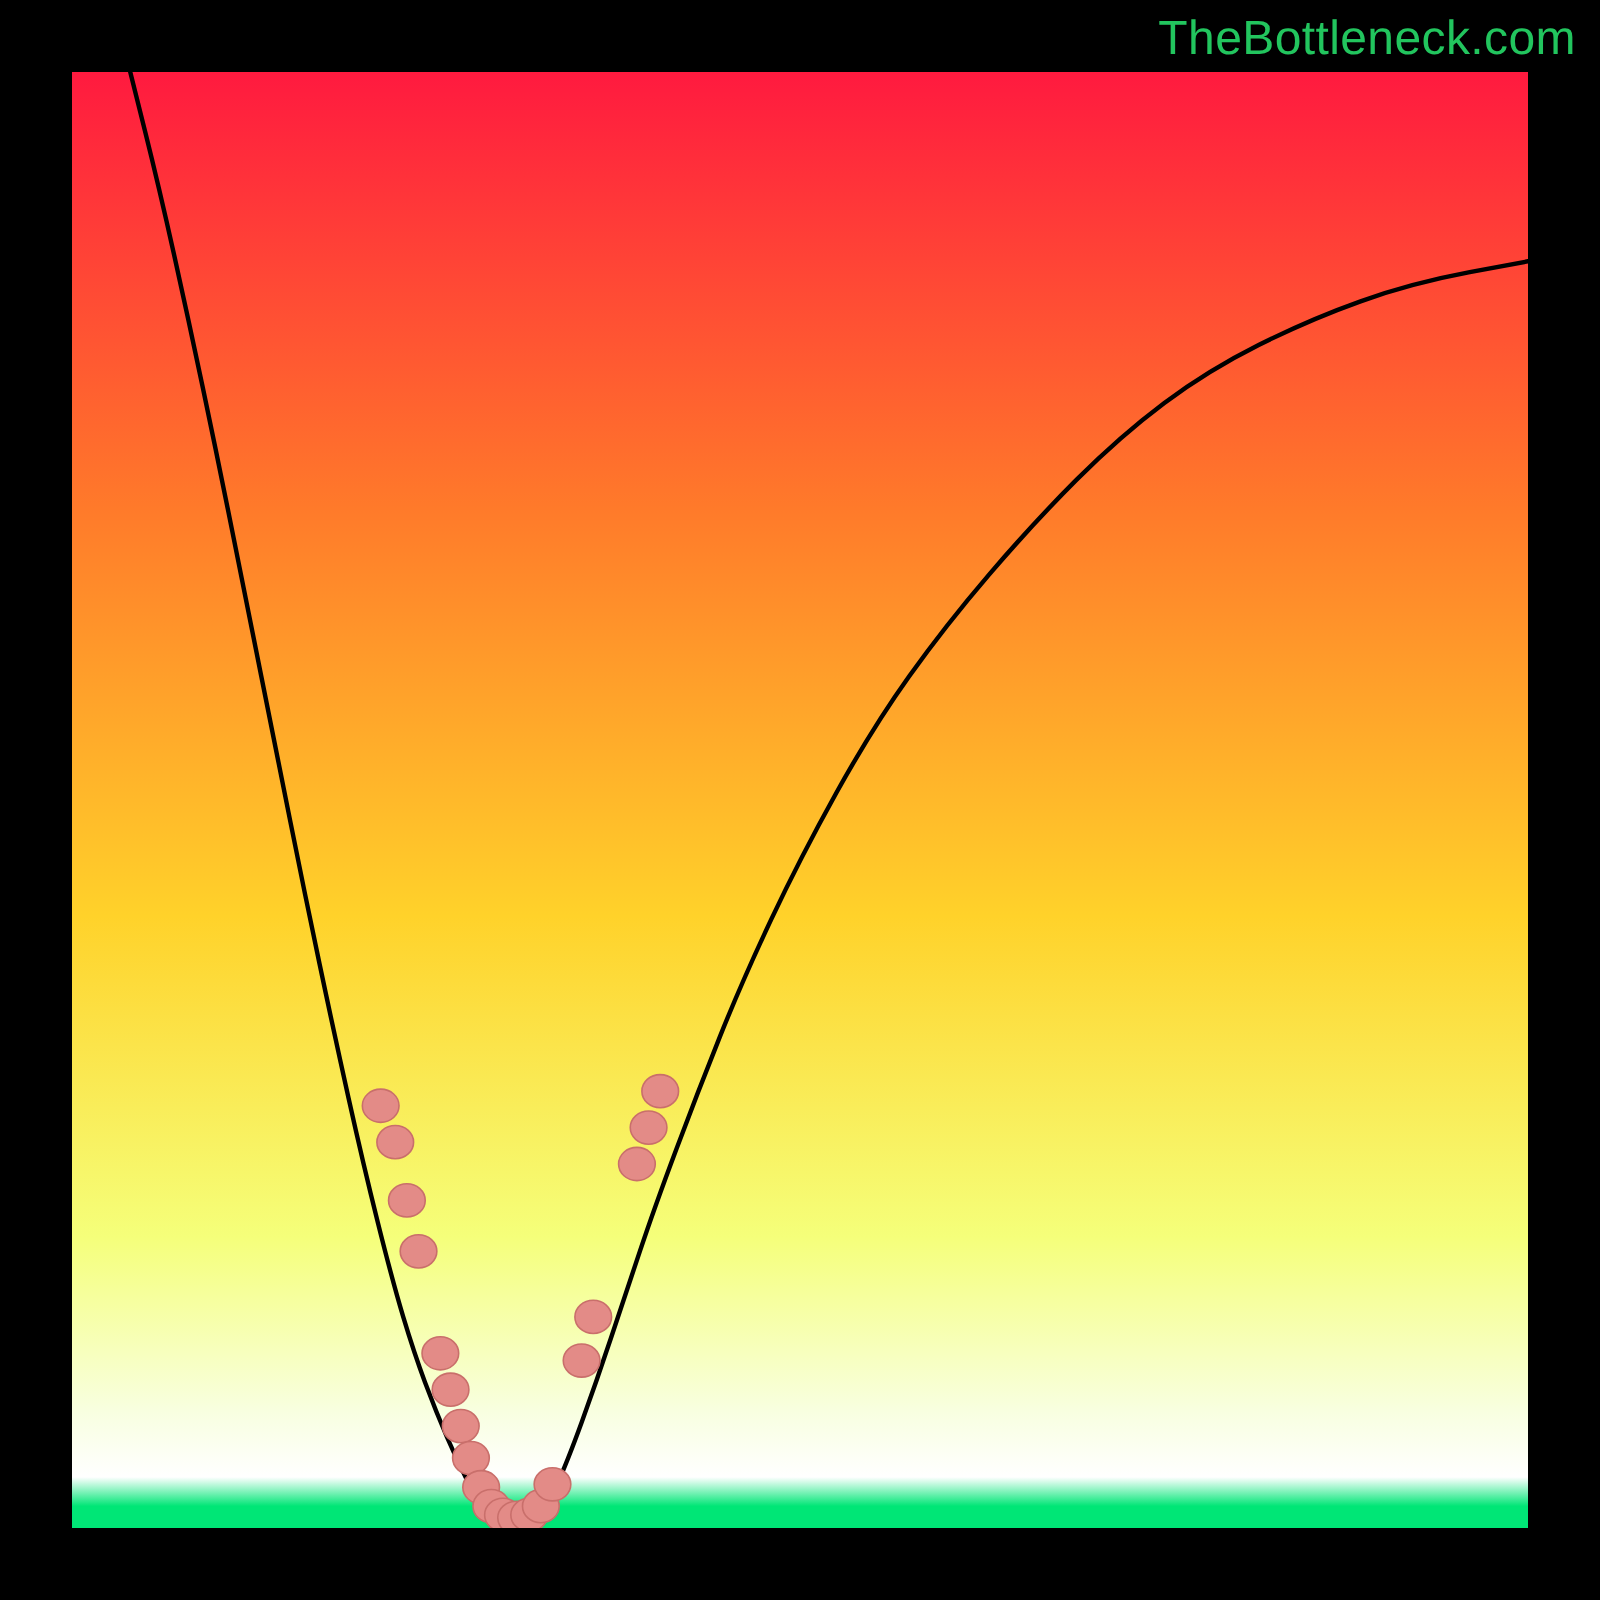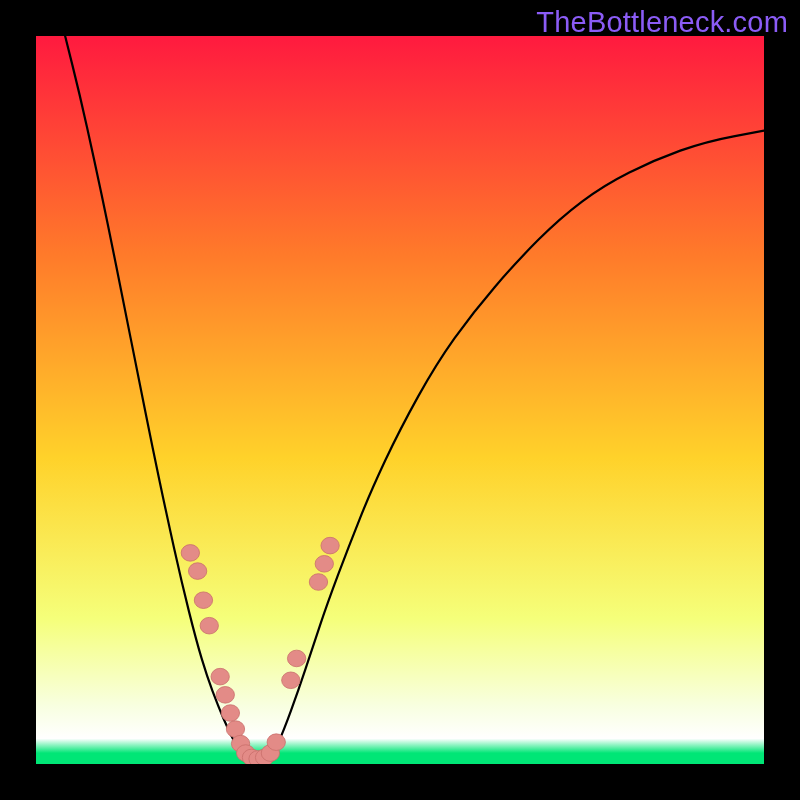--- a/index.html
+++ b/index.html
@@ -14,22 +14,22 @@
   .frame {
     position: relative;
     width: 800px;
     height: 800px;
     background: #000;
   }
   .watermark {
     position: absolute;
     top: 6px;
     right: 12px;
-    color: #8b5cf6;
-    font-size: 29px;
+    color: #22c55e;
+    font-size: 24px;
     font-weight: 500;
     letter-spacing: 0.2px;
     z-index: 10;
   }
   .plot-area {
     position: absolute;
     left: 36px;
     top: 36px;
     width: 728px;
     height: 728px;

